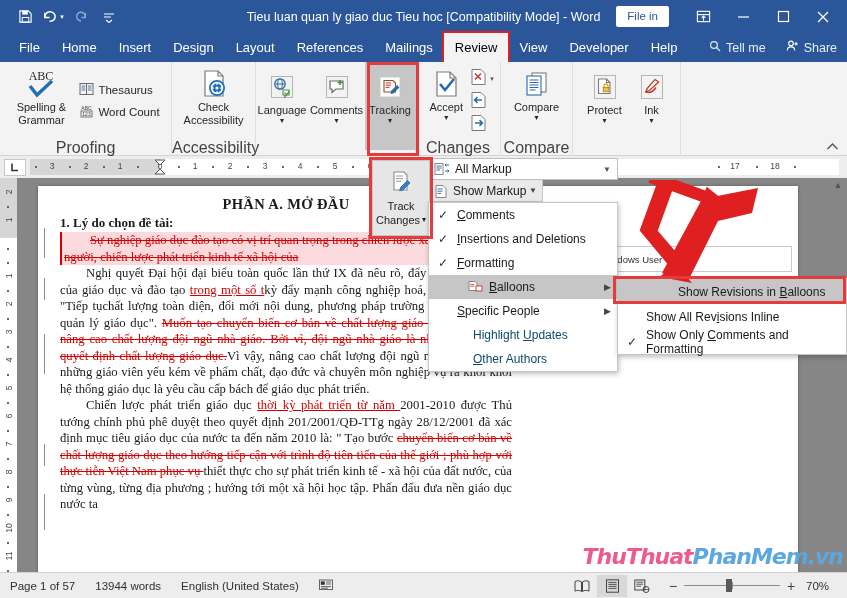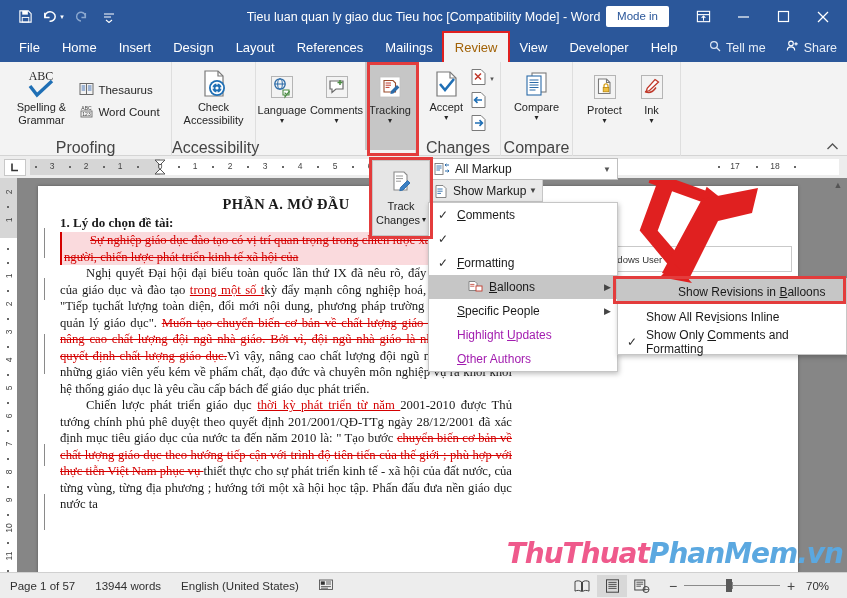--- a/index.html
+++ b/index.html
@@ -37,21 +37,21 @@
 
   
   .tabbar {
     height: 29px; background: #2b579a; display: flex; align-items: stretch;
     padding-left: 8px; position: relative;
   }
   .tab {
     display: flex; align-items: center; padding: 0 11px; font-size: 13px;
     color: #fff; position: relative;
   }
-  .tab.active { background: #f3f3f3; color: #a16207; }
+  .tab.active { background: #f3f3f3; color: #000000; }
   .tab.highlight-box::after {
     content: ""; position: absolute; left: -2px; top: -2px; right: -2px; bottom: -3px;
     border: 2.5px solid #e02020; pointer-events: none;
   }
   .tabbar .spacer { flex: 1; }
   .tellme, .share {
     display: flex; align-items: center; gap: 5px; font-size: 12.5px;
     color: #e7eef8; padding: 0 10px;
   }
 
@@ -153,21 +153,21 @@
     font-family: "Liberation Sans", sans-serif;
   }
   .mi {
     display: flex; align-items: center; height: 24px; padding: 0 6px 0 0;
     font-size: 12px; color: #1a1a1a; position: relative;
   }
   .mi .chk { width: 28px; text-align: center; font-size: 12px; color: #333; }
   .mi .mitext { flex: 1; }
   .mi .arrow { font-size: 9px; color: #444; padding-left: 10px; }
   .mi.sel { background: #c6c6c6; padding-left: 32px; }
-  .mi.disabled { color: #a21caf; }
+  .mi.disabled { color: #0c4a6e; padding-left: 16px; }
   .mi .micon { width: 28px; display:flex; align-items:center; justify-content:center; }
   .u { text-decoration: underline; }
 
   .markupbar {
     position: absolute; left: 428px; top: 158px; width: 190px; z-index: 35;
   }
   .mk-combo {
     display: flex; align-items: center; height: 22px; background: #fff;
     border: 1px solid #bfbfbf; font-size: 12px; color: #1a1a1a;
   }
@@ -179,21 +179,21 @@
     border: 1px solid #c6c6c6; border-top: none; width: 115px;
     font-size: 12px; color: #1a1a1a;
   }
 
   
   .arrowsvg { position: absolute; z-index: 45; pointer-events: none; }
 
   
   .watermark {
     position: absolute; right: 4px; bottom: 30px; z-index: 38;
-    font-family: "DejaVu Sans", sans-serif; font-weight: bold; font-size: 28px;
+    font-family: "DejaVu Sans", sans-serif; font-weight: bold; font-size: 22px;
     font-style: italic; letter-spacing: -1px; line-height: 1;
   }
   .wm-a { color: #ef5a8c; }
   .wm-b { color: #5ba8e0; }
 
   
   .statusbar {
     position: absolute; left: 0; right: 0; bottom: 0; height: 26px;
     background: #ededed; border-top: 1px solid #d0d0d0;
     display: flex; align-items: center; font-size: 11.5px; color: #303030;
@@ -248,21 +248,21 @@
           </svg>
       </div>
       <div class="qat-btn">
         <svg width="12" height="12" viewBox="0 0 12 12">
             <path d="M1 3h10M1 6h7M3 9l3 2.5L9 9" stroke="#fff" stroke-width="1.1" fill="none"></path>
           </svg>
       </div>
     </div>
     <div class="title-text">Tieu luan quan ly giao duc Tieu hoc [Compatibility Mode]  -  Word</div>
     <div class="tb-right">
-      <div class="signin">Mode in</div>
+      <div class="signin">File in</div>
       <div class="tb-icon">
         <svg width="15" height="15" viewBox="0 0 16 16">
             <rect x="1.5" y="2.5" width="13" height="11" fill="none" stroke="#fff" stroke-width="1.2"></rect>
             <line x1="1.5" y1="6" x2="14.5" y2="6" stroke="#fff" stroke-width="1.2"></line>
             <path d="M8 12.5V7.5M6 9.5l2-2 2 2" stroke="#fff" stroke-width="1.1" fill="none"></path>
           </svg>
       </div>
       <div class="tb-icon">
         <svg width="13" height="13" viewBox="0 0 13 13">
             <line x1="1" y1="7" x2="12" y2="7" stroke="#fff" stroke-width="1.2"></line>
@@ -691,20 +691,21 @@
     </div>
   </div>
 
   <div class="menu" style="left:428px; top:202px; width:190px;">
     <div class="mi">
       <span class="chk">✓</span>
       <span class="mitext"><span class="u">C</span><span>omments</span></span>
     </div>
     <div class="mi">
       <span class="chk">✓</span>
+      <span class="mitext"><span class="u">I</span>nsertions and Deletions</span>
     </div>
     <div class="mi">
       <span class="chk">✓</span>
       <span class="mitext"><span class="u">F</span>ormatting</span>
     </div>
     <div class="mi sel">
       <span class="micon">
         <svg width="15" height="14" viewBox="0 0 15 14">
             <path d="M1 1.5h6l2 2v7H1z" fill="#fff" stroke="#7a7a7a" stroke-width="0.9"></path>
             <line x1="2.2" y1="4.4" x2="6.4" y2="4.4" stroke="#c0392b" stroke-width="0.8"></line>

